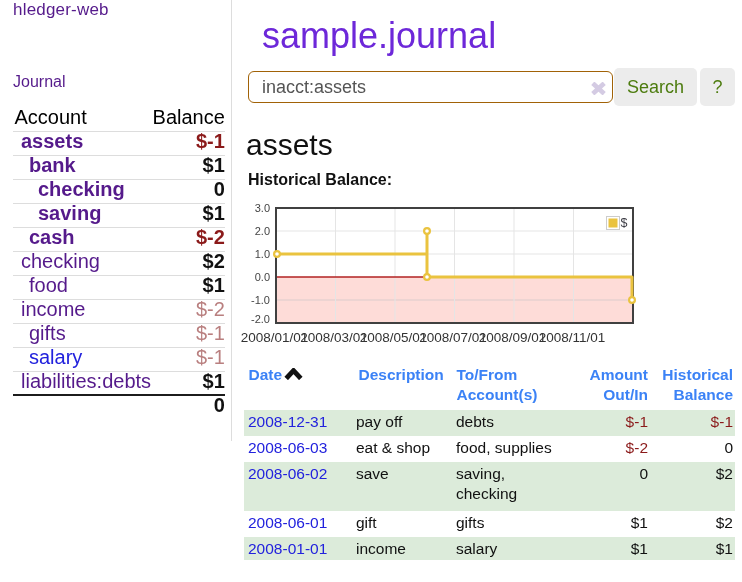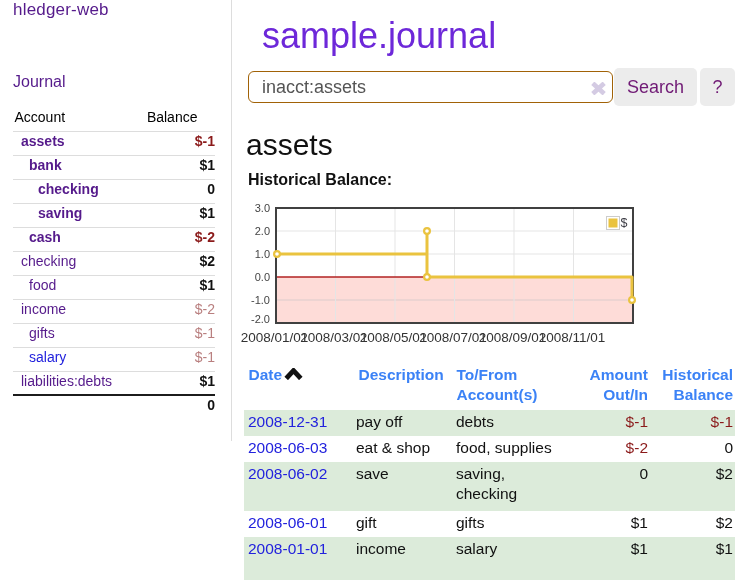--- a/index.html
+++ b/index.html
@@ -7,21 +7,21 @@
   font-family:"Liberation Sans",sans-serif;-webkit-font-smoothing:antialiased;}
 a{text-decoration:none;}
 .abs{position:absolute;}
 .purple{color:#551a8b;}
 .blue{color:#2222dd;}
 
 #divider{left:230.5px;top:0;width:1.2px;height:441px;background:#ddd;}
 #brand{left:13px;top:1px;font-size:17px;letter-spacing:0.2px;line-height:18px;}
 #journal{left:13px;top:73px;font-size:16px;line-height:18px;}
 #acctwrap{left:13px;top:108px;width:202px;}
-#accttbl{border-collapse:collapse;width:202px;font-size:14px;}
+#accttbl{border-collapse:collapse;width:202px;font-size:20px;}
 #accttbl td,#accttbl th{padding:1px 0 5px 0;vertical-align:top;line-height:17px;}
 #accttbl tr{border-top:1px solid #ddd;}
 #accttbl tr.hdr{border-top:none;}
 #accttbl tr.total{border-top:2px solid #1c1c1c;}
 #accttbl tr.lastrow td{padding-bottom:3.5px;}
 #accttbl th{font-weight:normal;text-align:left;padding-left:1.5px !important;}
 #accttbl th.bal{padding-right:0;}
 #accttbl td.bal{text-align:right;font-weight:bold;color:#111;}
 .d1{padding-left:8px;display:inline-block;}
 .d2{padding-left:16px;display:inline-block;}
@@ -29,38 +29,38 @@
 .bld{font-weight:bold;}
 .neg{color:#8b1a1a;}
 #accttbl td.bal.neg,#regtbl td.neg{color:#8b1a1a;}
 #accttbl td.bal.rose{color:#b97f7f;}
 .rose{color:#b97f7f;font-weight:normal !important;}
 
 #h1{left:246px;top:1px;font-size:36px;line-height:38px;color:#6d28d9;font-weight:normal;margin:16px;}
 #searchbox{left:248px;top:71px;width:363px;height:30px;border:1px solid #a16207;border-radius:6px;background:#fff;}
 #searchtext{left:13px;top:5px;font-size:18px;color:#555;position:absolute;}
 #clearx{right:6px;top:10px;position:absolute;}
-.btn{background:#ececec;border-radius:5px;font-size:18px;color:#701a75;text-align:center;}
+.btn{background:#ececec;border-radius:5px;font-size:18px;color:#4d7c0f;text-align:center;}
 #btnsearch{left:614px;top:68px;width:83px;height:38px;line-height:38px;}
 #btnq{left:700px;top:68px;width:35px;height:38px;line-height:38px;}
 #h2{left:246px;top:129px;font-size:30px;line-height:32px;color:#111;font-weight:normal;margin:0;}
 #hb{left:248px;top:171px;font-size:16px;font-weight:bold;color:#111;}
 #chart{left:240px;top:196px;}
 
 #regwrap{left:244px;top:362px;width:491px;}
 #regtbl{border-collapse:collapse;width:491px;font-size:15.5px;}
 #regtbl th{font-weight:bold;text-align:left;vertical-align:top;padding:2.5px 0 5.5px 4.5px;line-height:20px;color:#3b82f6;}
 #regtbl th.r,#regtbl td.r,#regtbl th.rb,#regtbl td.rb{text-align:right;}
 #regtbl tr.g td{background:#dcebda;}
 #regtbl td{padding:2px 0 4px 4px;line-height:20px;vertical-align:top;color:#111;}
 #regtbl td.r{padding-right:8px;}
 #regtbl td.rb{padding-right:2px;}
 #regtbl td:nth-child(2){padding-left:2px;}
 #regtbl tr.t3 td{padding-bottom:7px;}
-#regtbl tr.last td{padding-bottom:21px;margin-left:44px;}
+#regtbl tr.last td{padding-bottom:1px;margin-left:44px;}
 #regtbl th.r{padding-right:8px;}
 #regtbl th.rb{padding-right:2px;}
 </style>
 </head>
 <body>
 <div id="divider" class="abs"></div>
 <a id="brand" class="abs purple" href="#">hledger-web</a>
 <a id="journal" class="abs purple" href="#">Journal</a>
 <div id="acctwrap" class="abs">
 <table id="accttbl">

